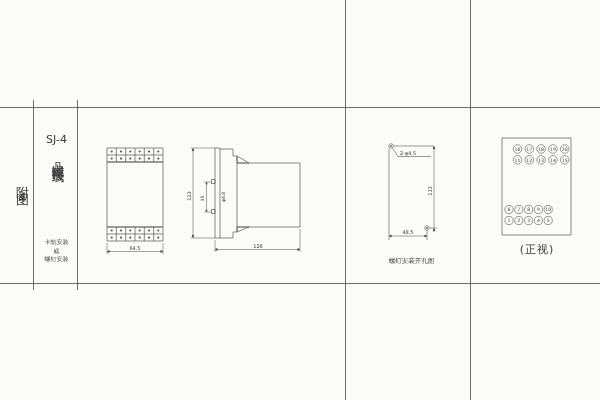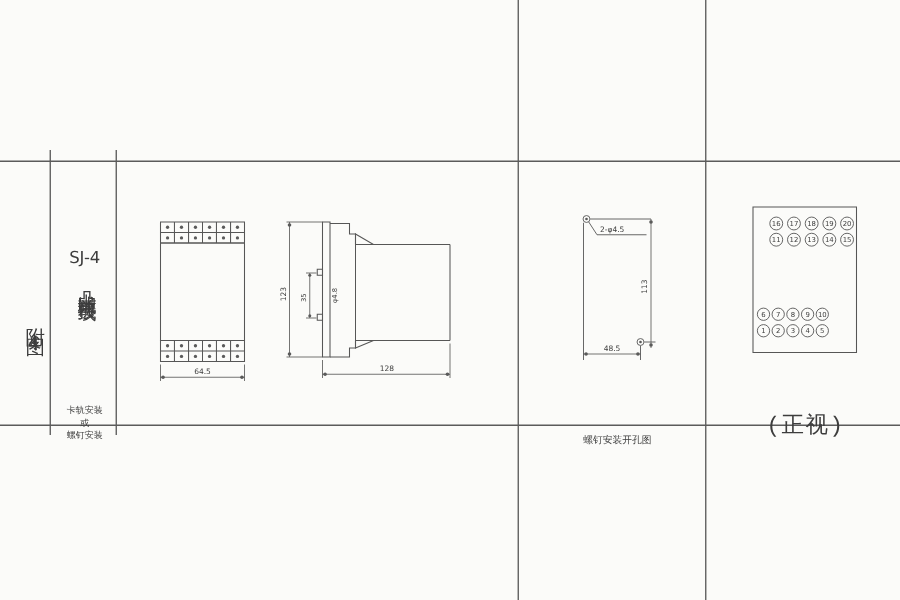--- a/index.html
+++ b/index.html
@@ -1,21 +1,21 @@
 <!DOCTYPE html>
 <html><head>
 <meta charset="utf-8">
 <style>
   html,body{margin:0;padding:0;}
   .page{
     position:relative;width:600px;height:400px;
     background:#fbfbf9;overflow:hidden;
     font-family:"DejaVu Sans", sans-serif;color:#3d3d3d;
   }
-  .abs{position:absolute;margin-top:32px;}
+  .abs{position:absolute;}
   .vtext{writing-mode:vertical-rl;text-orientation:upright;}
   .ctext{text-align:center;}
   svg{position:absolute;left:0;top:0;}
   svg line, svg rect, svg path, svg polygon, svg circle{vector-effect:non-scaling-stroke;}
 </style>
 </head>
 <body>
 
 <div class="page">
 
@@ -212,15 +212,15 @@
   <div class="abs vtext" style="left:49px;top:152px;font-size:12.5px;letter-spacing:1.5px;">凸出式前接线</div>
 
   <div class="abs ctext" style="left:35px;top:238px;width:43px;font-size:6px;line-height:8.5px;">
     <span style="display:block;">卡轨安装</span>
     <span style="display:block;">或</span>
     <span style="display:block;">螺钉安装</span>
   </div>
 
   <div class="abs ctext" style="left:374px;top:257px;width:75px;font-size:6.5px;">螺钉安装开孔图</div>
 
-  <div class="abs ctext" style="left:506px;top:242px;width:62px;font-size:15px;letter-spacing:1px;font-family:Liberation Mono, monospace;">(正视)</div>
+  <div class="abs ctext" style="left:506px;top:242px;width:62px;font-size:11px;letter-spacing:1px;">(正视)</div>
 
 </div>
 
 </body></html>

